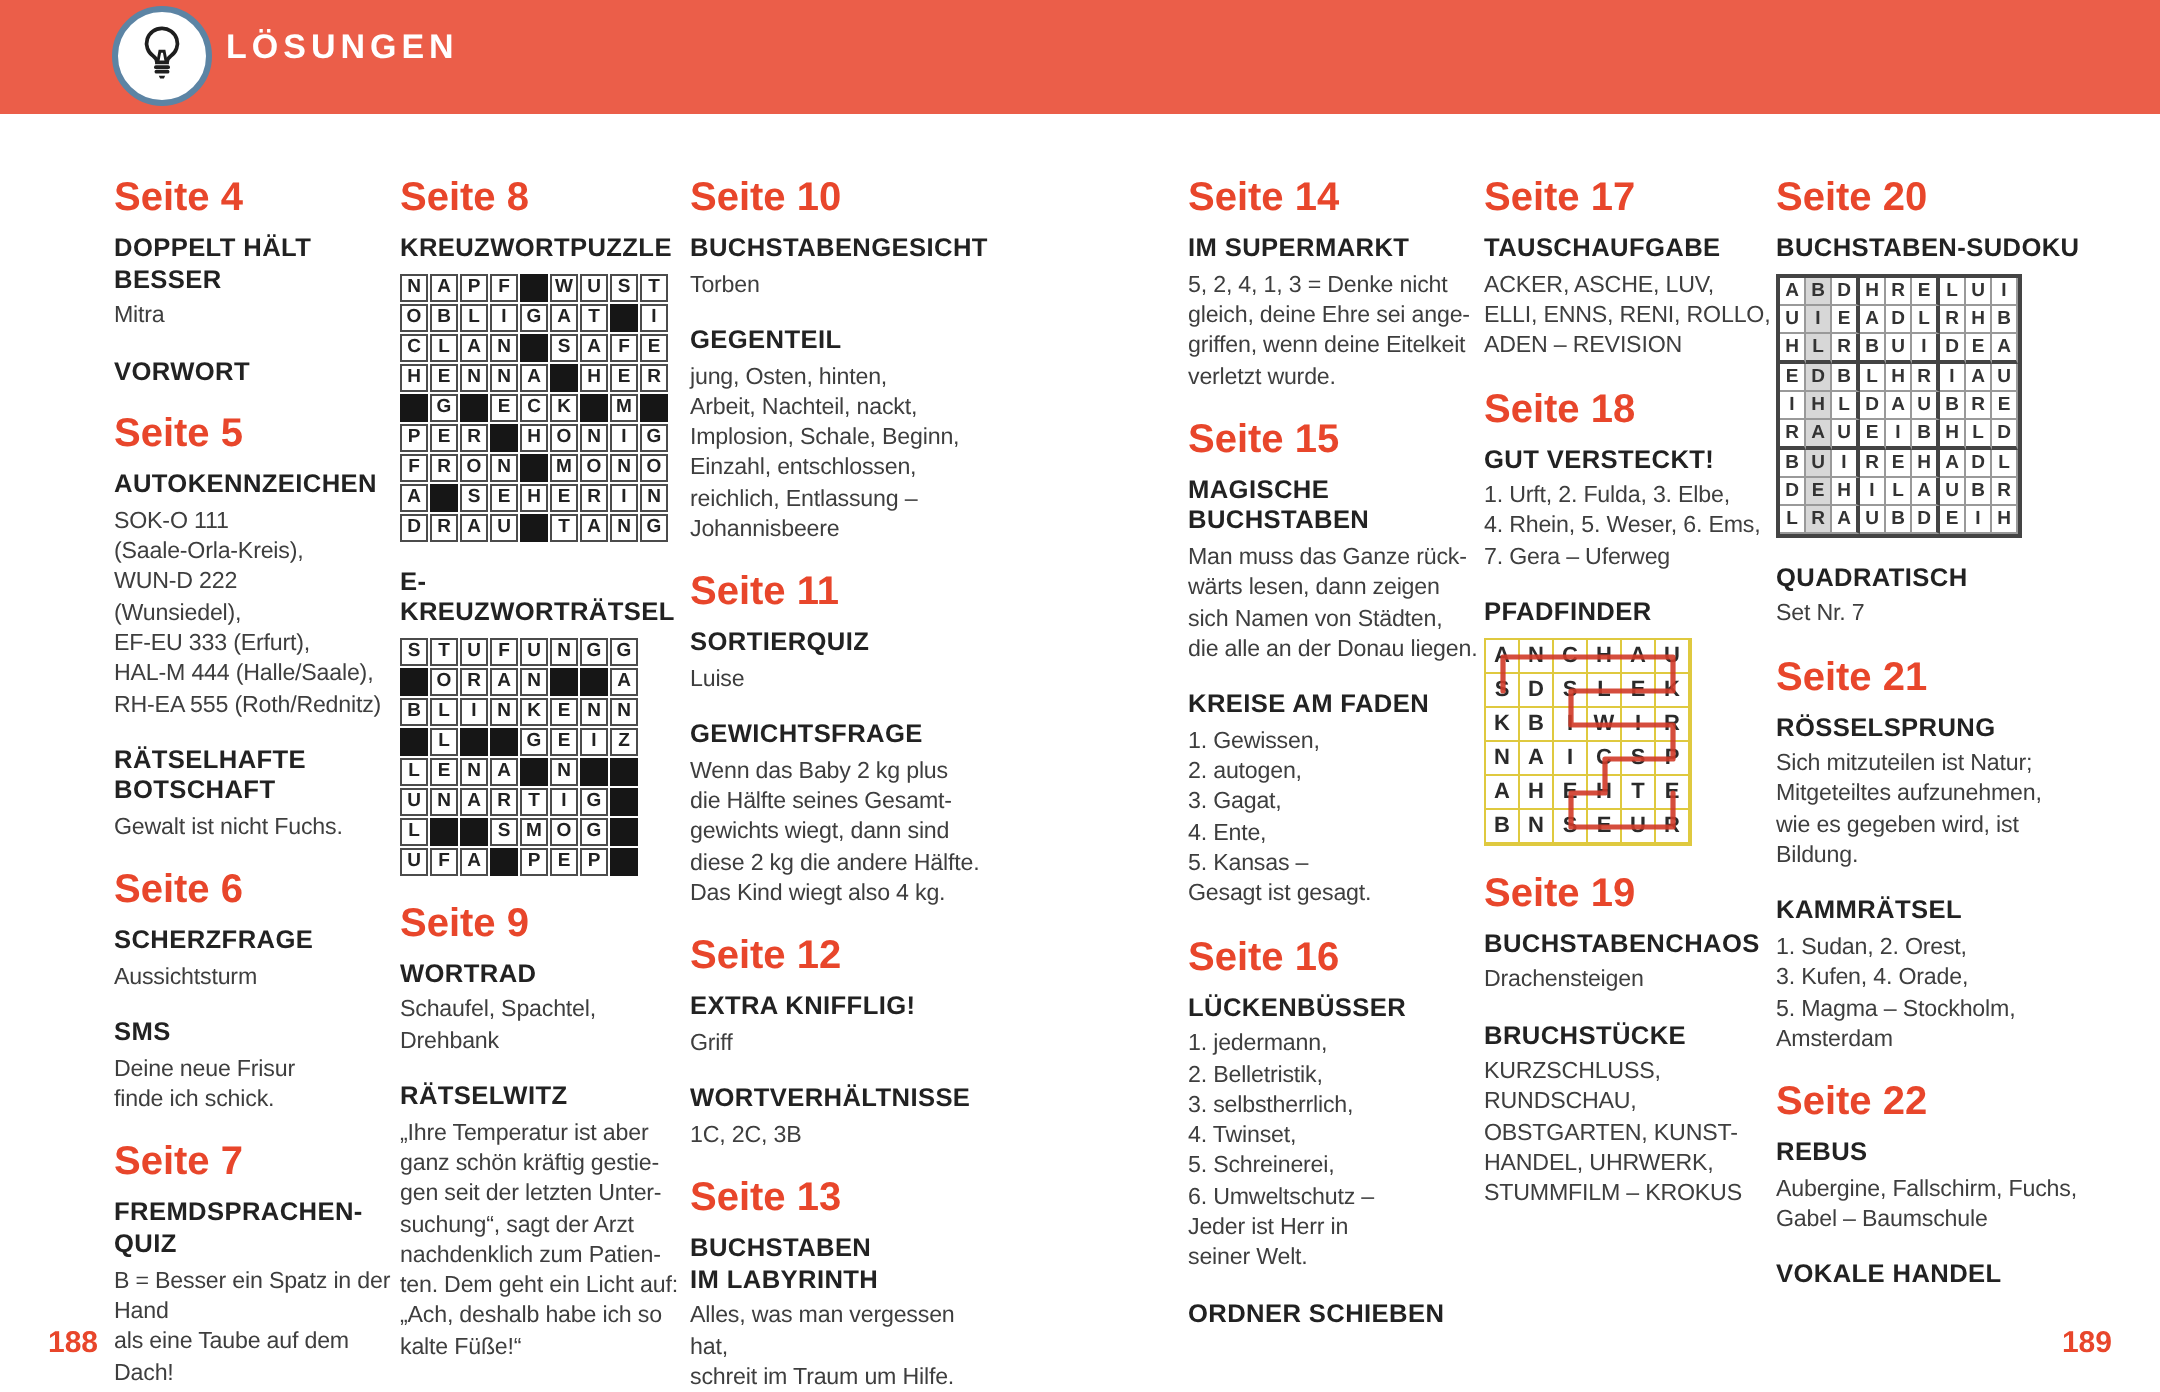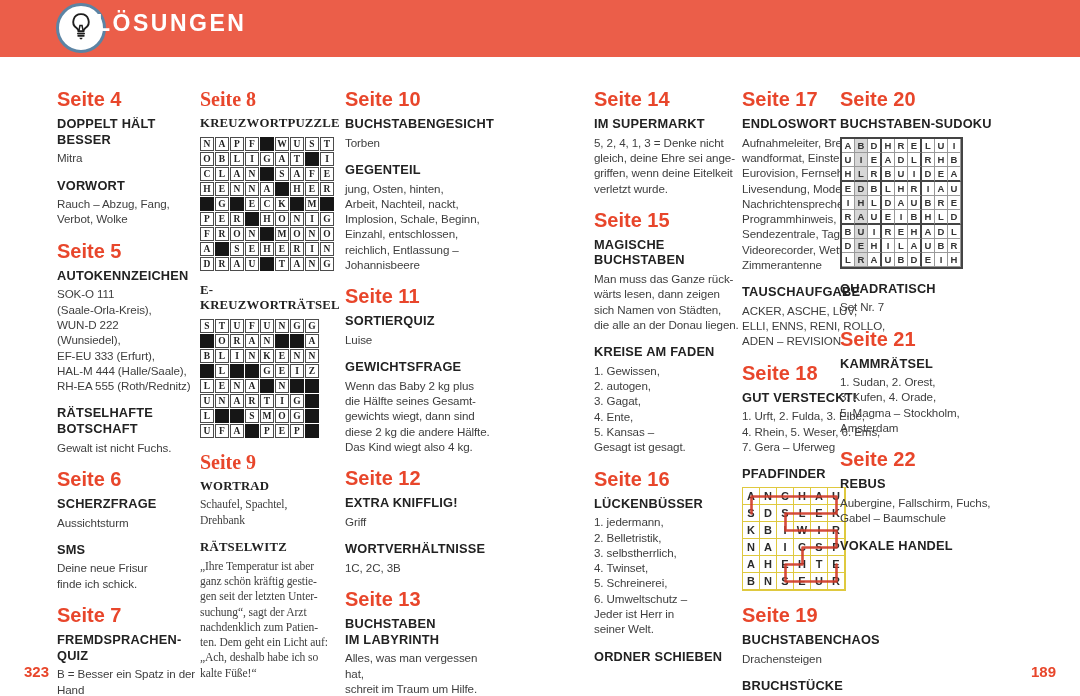--- a/index.html
+++ b/index.html
@@ -12,22 +12,22 @@
     width:1080px;height:696px;position:relative;background:#ffffff;
     font-family:"Liberation Sans",sans-serif;overflow:hidden;
   }
   .band{position:absolute;left:0;top:0;width:1080px;height:57px;background:var(--band)}
   .badge{
     position:absolute;left:56px;top:3px;width:50px;height:50px;border-radius:50%;
     background:#fff;border:3px solid var(--ring);box-sizing:border-box;
     display:flex;align-items:center;justify-content:center;z-index:2;
   }
   .band-title{
-    position:absolute;left:96px;top:0;height:47px;display:flex;align-items:center;
-    color:#fff;font-weight:bold;font-size:23px;letter-spacing:2.5px;z-index:2;
+    position:absolute;left:113px;top:0;height:47px;display:flex;align-items:center;
+    color:#fff;font-weight:bold;font-size:17px;letter-spacing:2.5px;z-index:2;
   }
   .col{position:absolute;top:88px}
   .page-head{color:var(--accent);font-size:20px;font-weight:bold;margin:13px 0 6px;line-height:1.1}
   .col .page-head:first-child{margin-top:0}
   .entry{margin:0 0 12px}
   .entry h3{
     font-size:12.8px;font-weight:bold;color:var(--head);margin:0 0 3px;
     line-height:1.22;letter-spacing:.2px;white-space:pre-line;
   }
   .entry p{
@@ -82,22 +82,20 @@
 
 <div id="cols">
     <div class="col" style="left: 57px; width: 140px;">
       <div class="page-head">Seite 4</div>
       <div class="entry">
         <h3>DOPPELT HÄLT BESSER</h3>
         <p>Mitra</p>
       </div>
       <div class="entry">
         <h3>VORWORT</h3>
-        <p>Rauch – Abzug, Fang,
-Verbot, Wolke</p>
       </div>
       <div class="page-head">Seite 5</div>
       <div class="entry">
         <h3>AUTOKENNZEICHEN</h3>
         <p>SOK-O 111
 (Saale-Orla-Kreis),
 WUN-D 222
 (Wunsiedel),
 EF-EU 333 (Erfurt),
 HAL-M 444 (Halle/Saale),
@@ -118,21 +116,21 @@
         <p>Deine neue Frisur
 finde ich schick.</p>
       </div>
       <div class="page-head">Seite 7</div>
       <div class="entry">
         <h3>FREMDSPRACHEN-QUIZ</h3>
         <p>B = Besser ein Spatz in der Hand
 als eine Taube auf dem Dach!</p>
       </div>
     </div>
-    <div class="col" style="left: 200px; width: 142px; font-family: Liberation Serif, serif;">
+    <div class="col" style="left: 200px; width: 142px;">
       <div class="page-head">Seite 8</div>
       <div class="entry">
         <h3>KREUZWORTPUZZLE</h3>
         <div class="gridwrap">
           <div class="xw" style="grid-template-columns: repeat(9, 14px);">
             <div class="c">N</div>
             <div class="c">A</div>
             <div class="c">P</div>
             <div class="c">F</div>
             <div class="c b"></div>
@@ -390,32 +388,20 @@
 Jeder ist Herr in
 seiner Welt.</p>
       </div>
       <div class="entry">
         <h3>ORDNER SCHIEBEN</h3>
       </div>
     </div>
     <div class="col" style="left: 742px; width: 146px;">
       <div class="page-head">Seite 17</div>
       <div class="entry">
-        <h3>ENDLOSWORT</h3>
-        <p>Aufnahmeleiter, Breit-
-wandformat, Einstellung,
-Eurovision, Fernsehfilm,
-Livesendung, Moderator,
-Nachrichtensprecher,
-Programmhinweis,
-Sendezentrale, Tagesschau,
-Videorecorder, Wetterkarte,
-Zimmerantenne</p>
-      </div>
-      <div class="entry">
         <h3>TAUSCHAUFGABE</h3>
         <p>ACKER, ASCHE, LUV,
 ELLI, ENNS, RENI, ROLLO,
 ADEN – REVISION</p>
       </div>
       <div class="page-head">Seite 18</div>
       <div class="entry">
         <h3>GUT VERSTECKT!</h3>
         <p>1. Urft, 2. Fulda, 3. Elbe,
 4. Rhein, 5. Weser, 6. Ems,
@@ -473,21 +459,21 @@
         <p>Drachensteigen</p>
       </div>
       <div class="entry">
         <h3>BRUCHSTÜCKE</h3>
         <p>KURZSCHLUSS, RUNDSCHAU,
 OBSTGARTEN, KUNST-
 HANDEL, UHRWERK,
 STUMMFILM – KROKUS</p>
       </div>
     </div>
-    <div class="col" style="left: 840px; width: 165px;">
+    <div class="col" style="left: 888px; width: 165px;">
       <div class="page-head">Seite 20</div>
       <div class="entry">
         <h3>BUCHSTABEN-SUDOKU</h3>
         <div class="gridwrap">
           <div class="sud" style="grid-template-columns: repeat(9, max-content);">
             <div class="c">A</div>
             <div class="c shade">B</div>
             <div class="c box-r">D</div>
             <div class="c">H</div>
             <div class="c">R</div>
@@ -569,32 +555,39 @@
             <div class="c">H</div>
           </div>
         </div>
       </div>
       <div class="entry">
         <h3>QUADRATISCH</h3>
         <p>Set Nr. 7</p>
       </div>
       <div class="page-head">Seite 21</div>
       <div class="entry">
+        <h3>RÖSSELSPRUNG</h3>
+        <p>Sich mitzuteilen ist Natur;
+Mitgeteiltes aufzunehmen,
+wie es gegeben wird, ist
+Bildung.</p>
+      </div>
+      <div class="entry">
         <h3>KAMMRÄTSEL</h3>
         <p>1. Sudan, 2. Orest,
 3. Kufen, 4. Orade,
 5. Magma – Stockholm,
 Amsterdam</p>
       </div>
       <div class="page-head">Seite 22</div>
       <div class="entry">
         <h3>REBUS</h3>
         <p>Aubergine, Fallschirm, Fuchs,
 Gabel – Baumschule</p>
       </div>
       <div class="entry">
         <h3>VOKALE HANDEL</h3>
       </div>
     </div>
   </div>
 
-<div class="footer-num left">323</div>
+<div class="footer-num left">188</div>
 <div class="footer-num right">189</div>
 
 </body></html>

